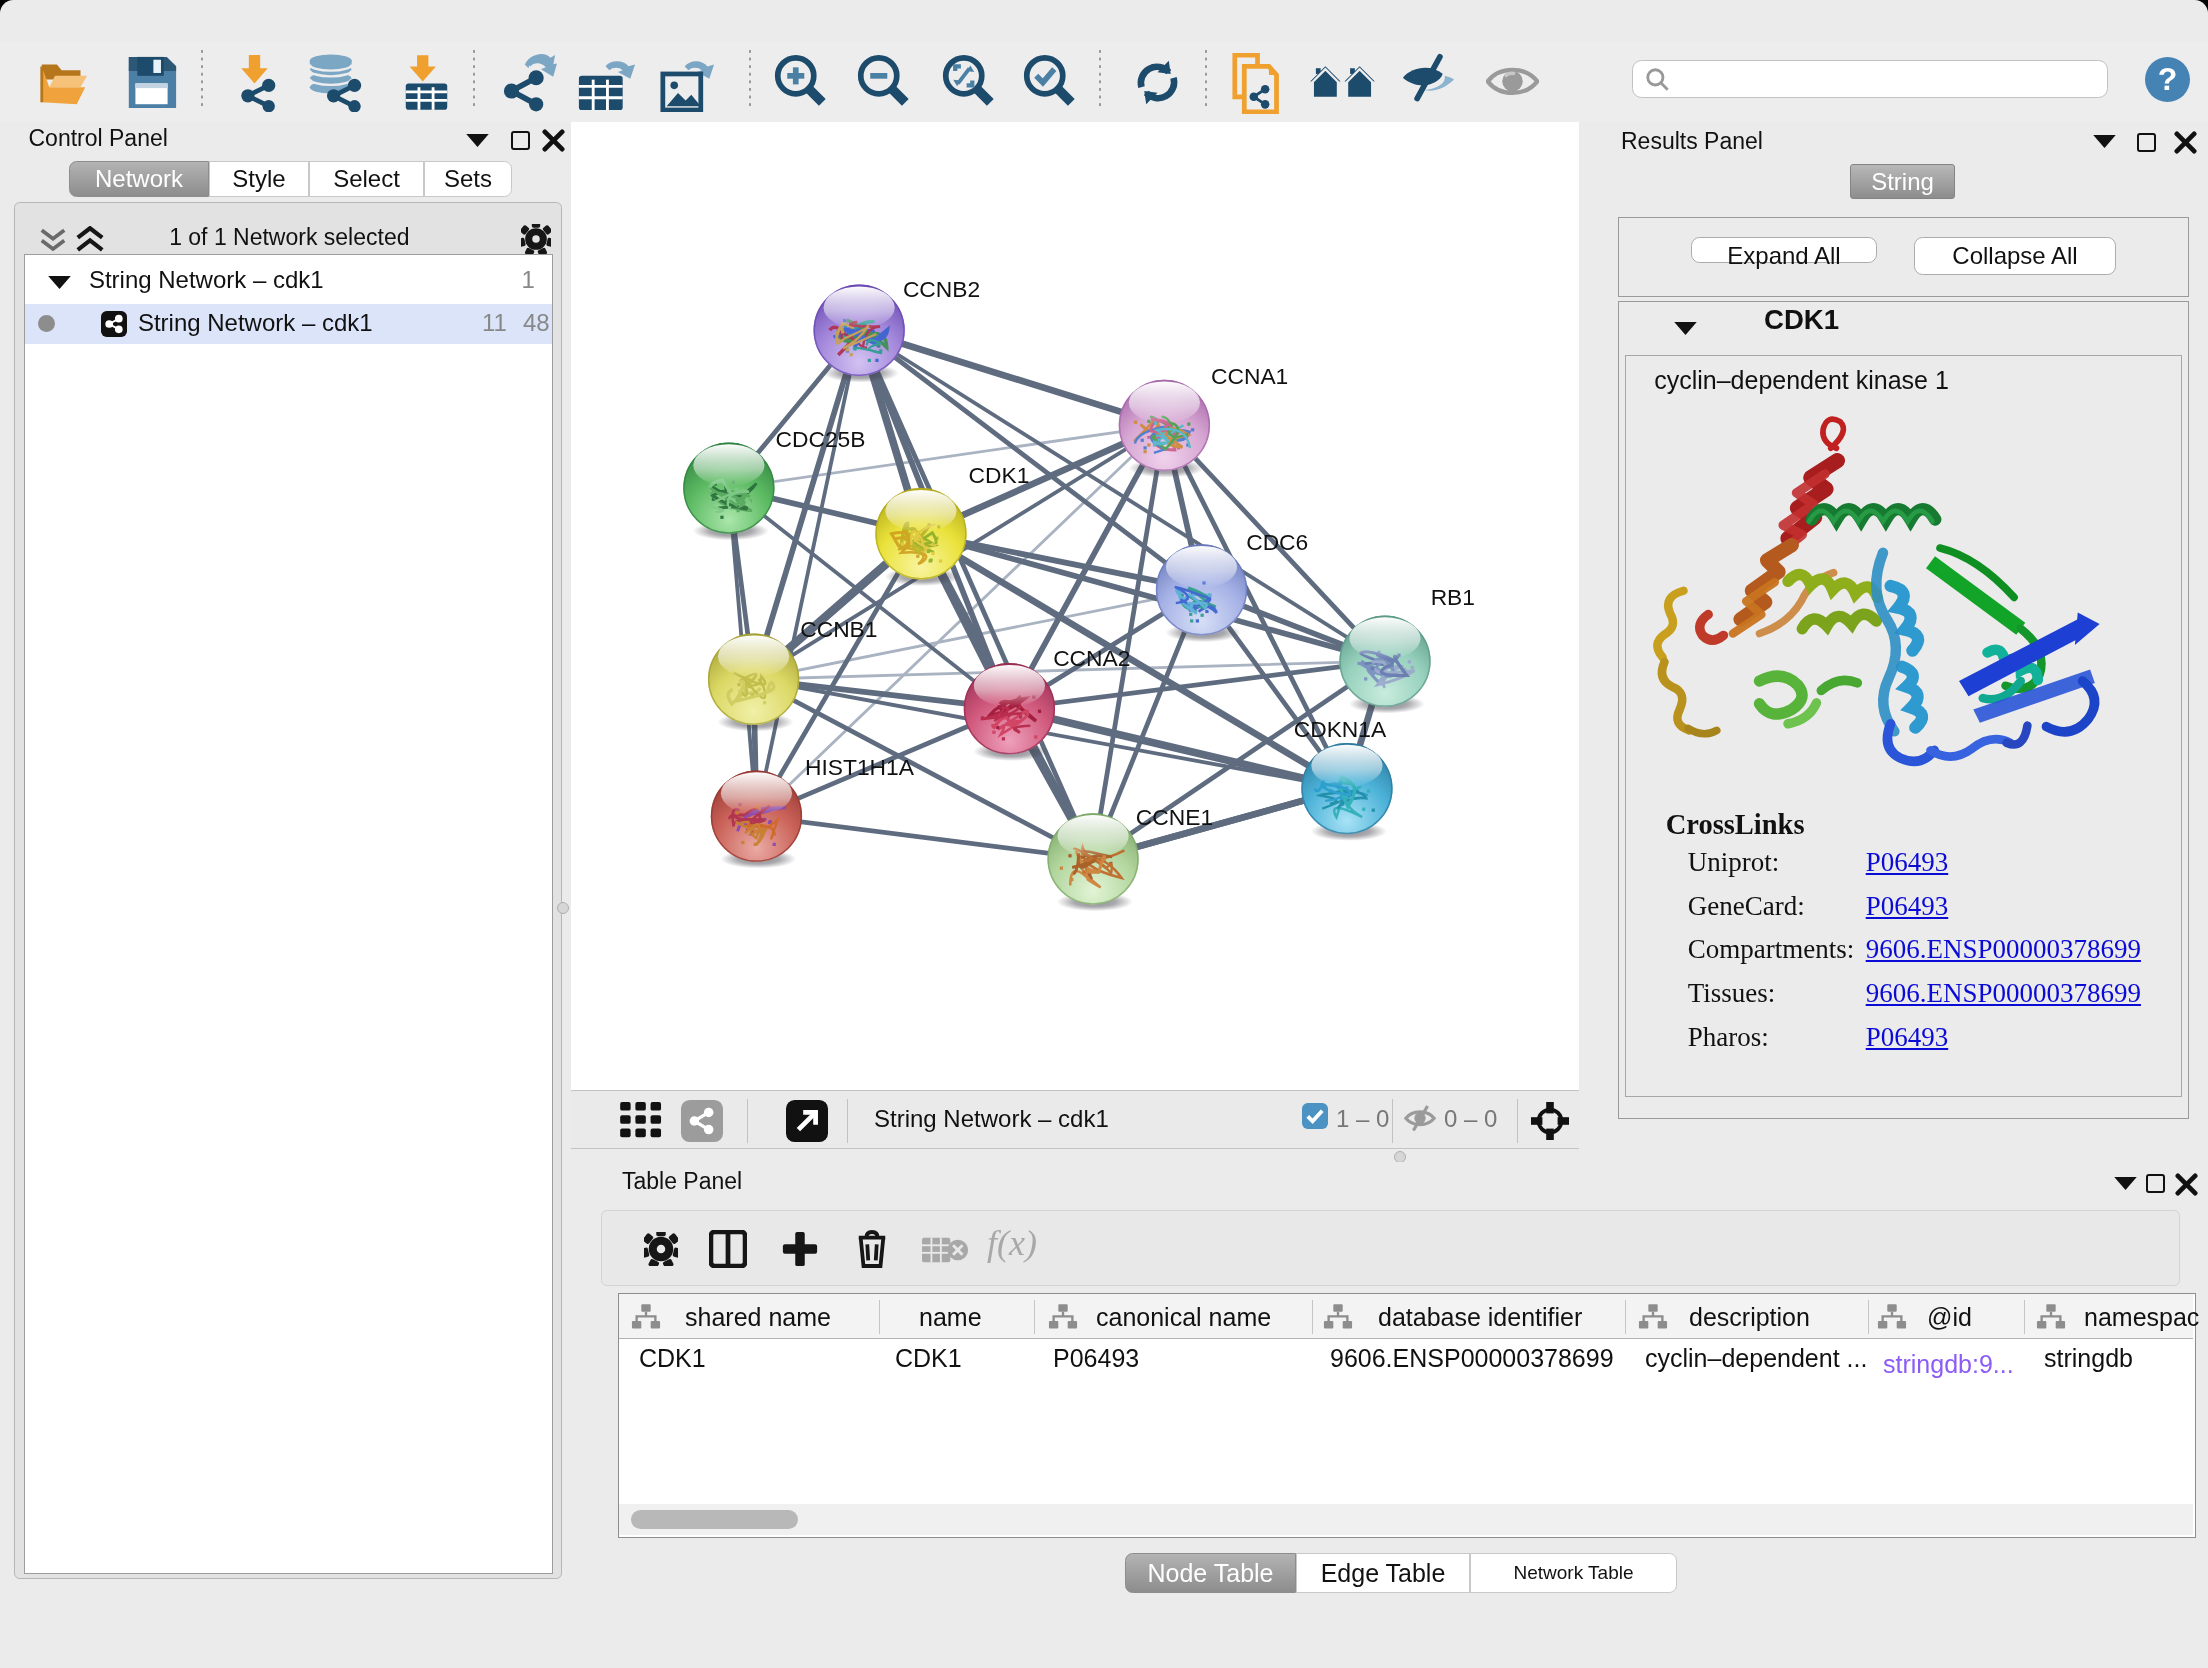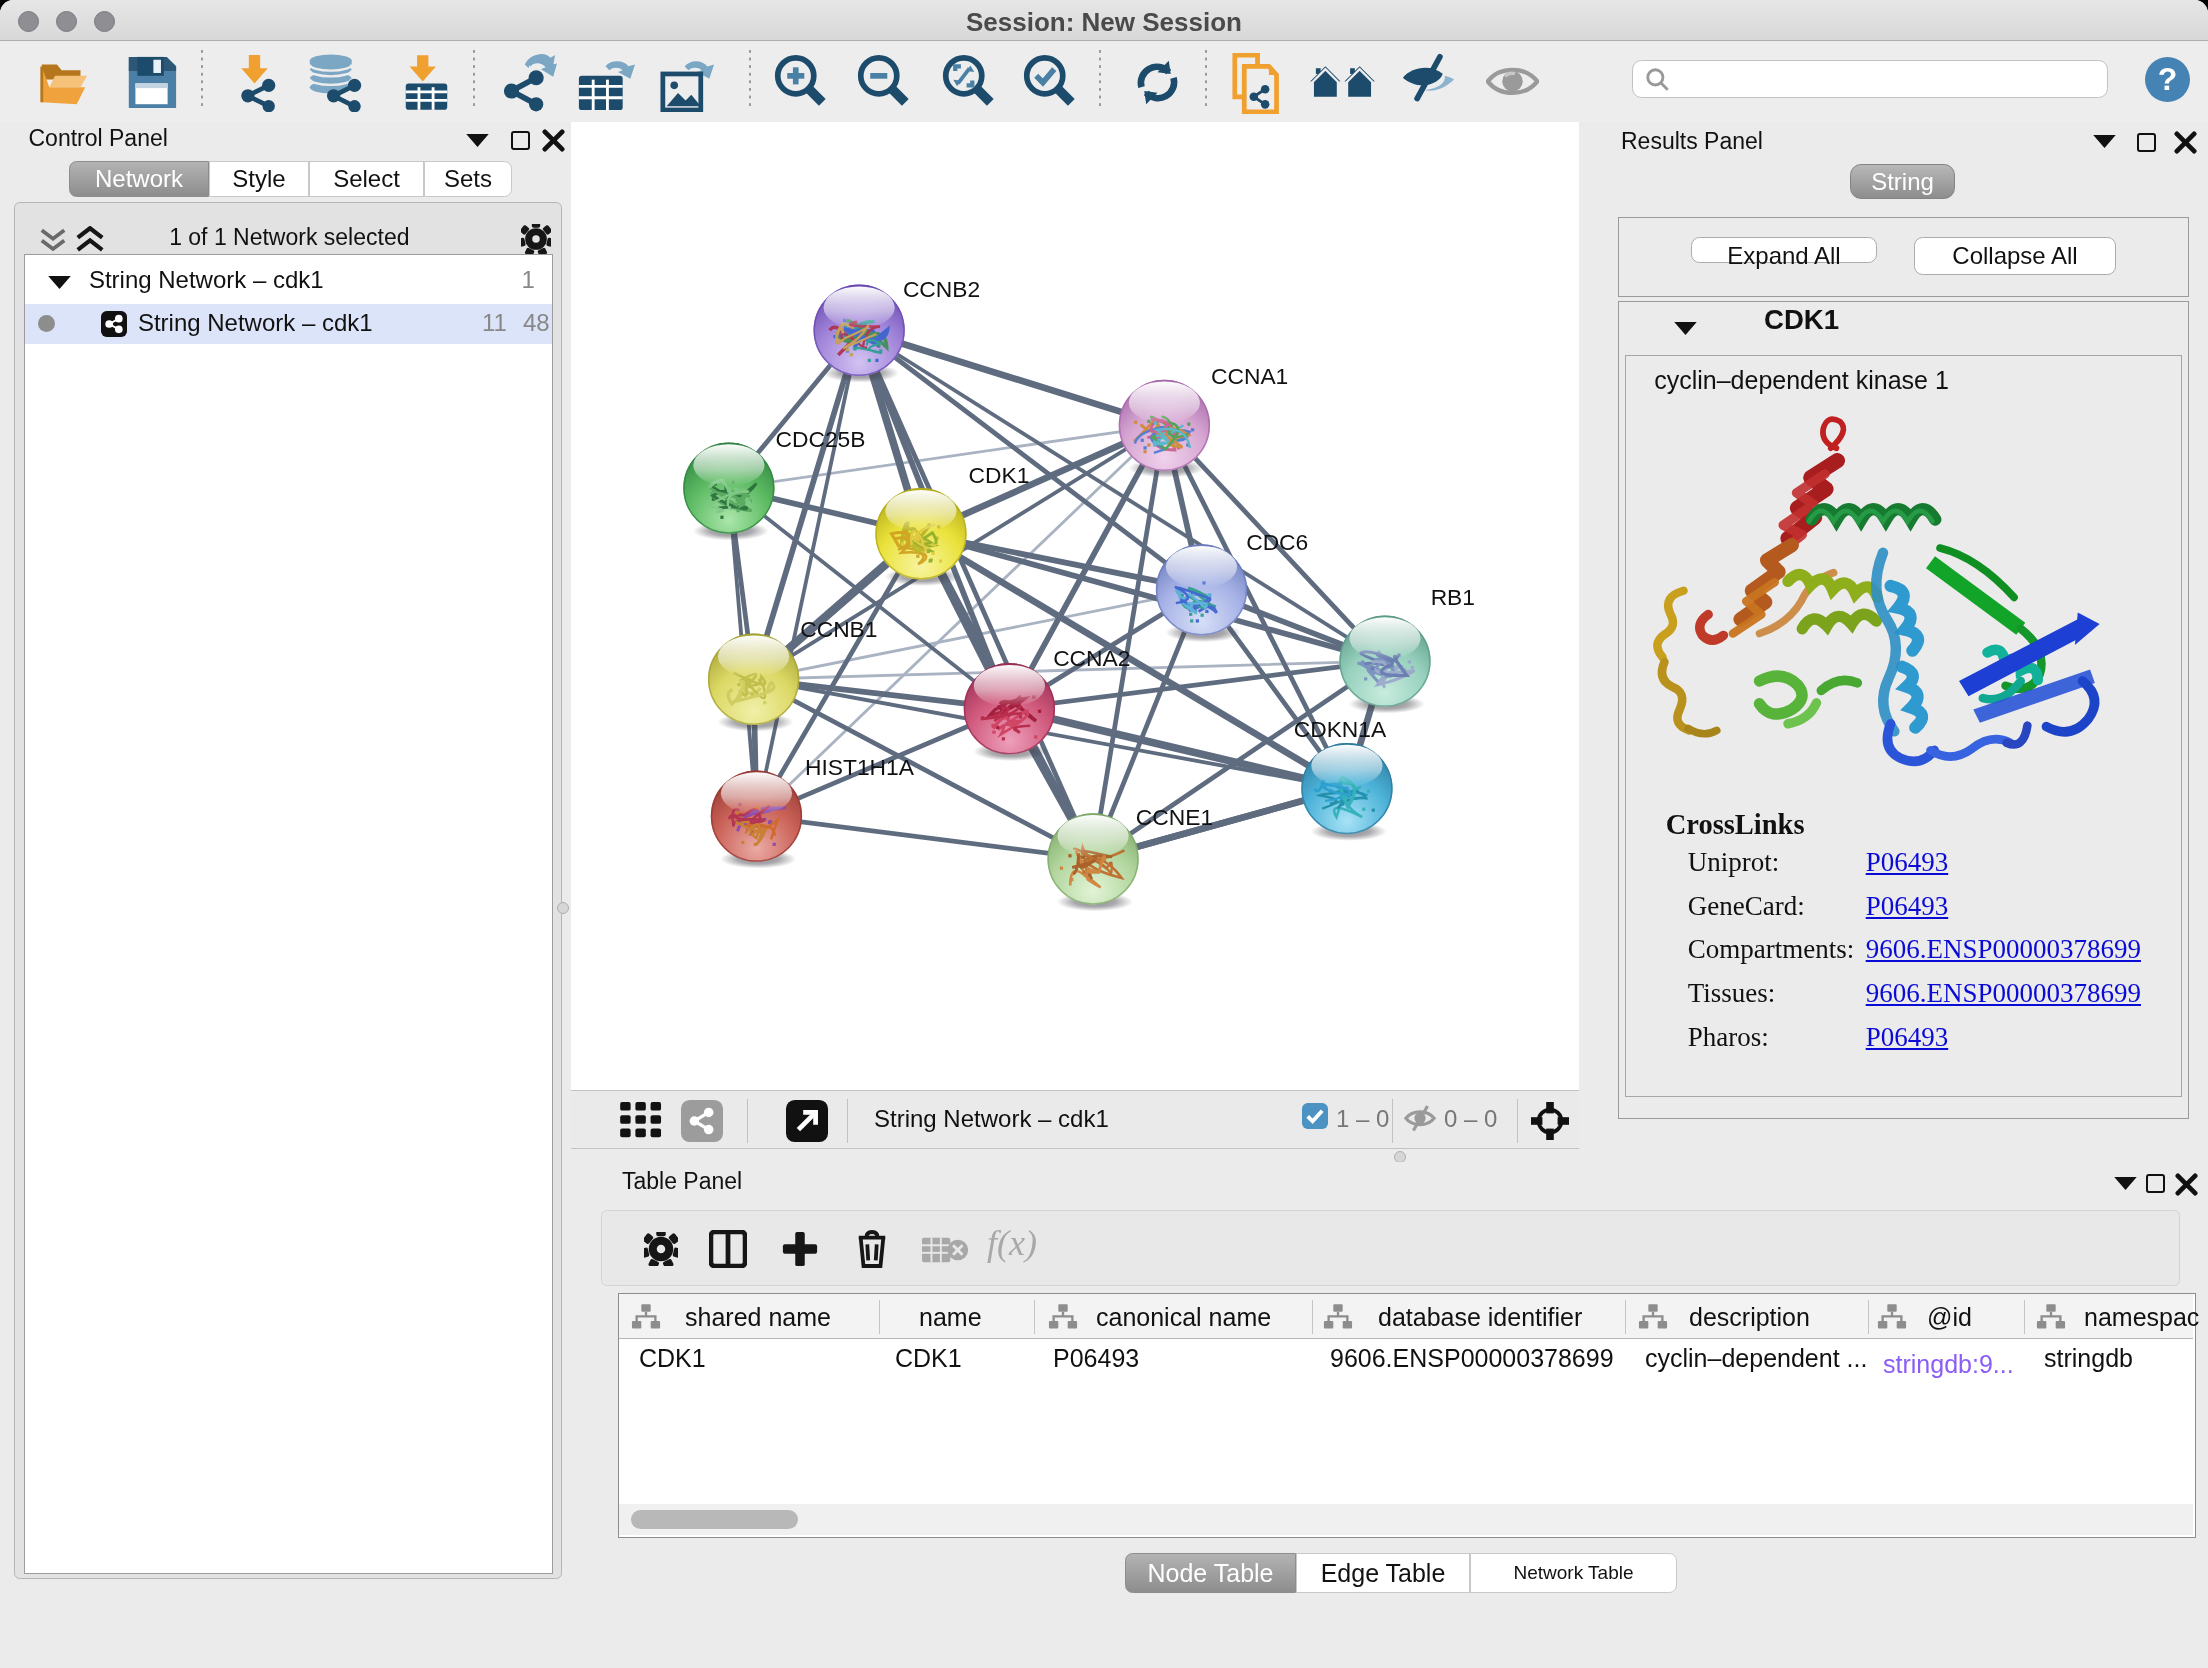--- a/index.html
+++ b/index.html
@@ -55,26 +55,20 @@
                background:#ecebec; border-top:1px solid #d0cfd0; }
   .sbtn { position:absolute; top:20px; height:40px; background:#f4f3f4; border:1px solid #a7a6a7; }
 
   .link { color:#0b0bd6; text-decoration:underline; }
   .serif { font-family:"Liberation Serif", serif; }
 </style>
 </head>
 <body>
 <div id="win">
 
-  <div id="titlebar">
-    <div class="tl" style="left:18px;"></div>
-    <div class="tl" style="left:56px;"></div>
-    <div class="tl" style="left:94px;"></div>
-    <div id="title">Session: New Session</div>
-  </div>
 
   <div id="toolbar">
 
     <svg class="tbi" style="left:38px;" width="51" height="57" viewBox="0 0 54 60">
       <path d="M4 12 h16 l5 6 h20 v10 h-41 Z" fill="#b5761c"></path>
       <path d="M4 52 V14 l8 22 h38 l-9 18 Z" fill="#f0a33c"></path>
       <path d="M12 36 l6-12 h34 l-7 12 Z" fill="#f6c27a"></path>
       <path d="M4 52 V14" stroke="#b5761c" stroke-width="3"></path>
     </svg>
 
@@ -835,21 +829,21 @@
     <svg class="abs" style="left:510px;top:12.4px;" width="25" height="15" viewBox="0 0 26 16">
         <path d="M1 1 L25 1 L13 15 Z" fill="#111"></path>
       </svg>
     <div class="abs" style="left:555px;top:10.5px;width:19px;height:19px;border:2.9px solid #111;border-radius:2.9px;"></div>
     <svg class="abs" style="left:592px;top:8.6px;" width="23" height="23" viewBox="0 0 24 24">
       <g stroke="#111" stroke-width="5" stroke-linecap="round">
           <line x1="3" y1="3" x2="21" y2="21"></line>
           <line x1="21" y1="3" x2="3" y2="21"></line>
         </g>
       </svg>
-    <div class="abs" style="left:268px;top:42px;width:105px;height:35px;border-radius:11px;background:linear-gradient(#b9b8b9,#8e8d8e);border:1px solid #858485;color:#fff;font-size:24px;text-align:center;line-height:33px;">String</div>
+    <div class="abs" style="left:268px;top:42px;width:105px;height:35px;border-radius:3px;background:linear-gradient(#b9b8b9,#8e8d8e);border:1px solid #858485;color:#fff;font-size:24px;text-align:center;line-height:33px;">String</div>
 
     <div class="abs" style="left:36px;top:95px;width:571px;height:80px;border:1.9px solid #9b9a9b;background:#ecebec;">
       <div class="abs" style="left:72px;top:19px;width:186px;height:26px;background:#fff;border:1px solid #ababab;border-radius:8.6px;font-size:24px;text-align:center;line-height:36px;color:#111;">Expand All</div>
       <div class="abs" style="left:295px;top:19px;width:202px;height:38px;background:#fff;border:1px solid #ababab;border-radius:8.6px;font-size:24px;text-align:center;line-height:36px;color:#111;">Collapse All</div>
     </div>
 
     <div class="abs" style="left:36px;top:179px;width:571px;height:818px;border:1.9px solid #9b9a9b;background:#ecebec;">
       <svg class="abs" style="left:54px;top:19px;" width="25" height="15" viewBox="0 0 26 16">
           <path d="M1 1 L25 1 L13 15 Z" fill="#111"></path>
         </svg>

